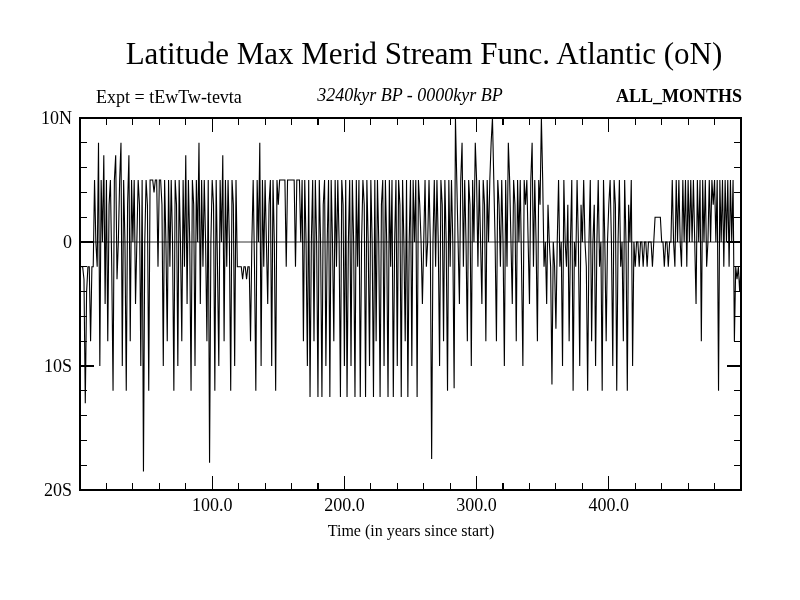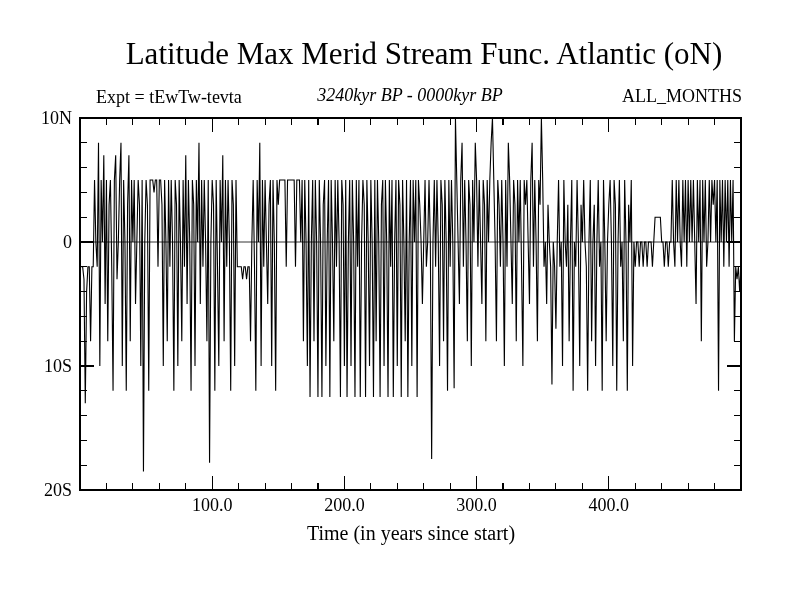--- a/index.html
+++ b/index.html
@@ -6,22 +6,22 @@
   .page{
     position:relative;width:800px;height:600px;background:#ffffff;
     font-family:"Liberation Serif","DejaVu Serif",serif;color:#000;overflow:hidden;
   }
   .chart-title{
     position:absolute;top:36px;left:0;width:800px;text-align:center;
     font-size:31px;letter-spacing:0px;white-space:nowrap;padding-left:24px;
   }
   .sub-expt{position:absolute;top:87px;left:84px;font-size:18px;white-space:nowrap;margin-left:12px;}
   .sub-period{position:absolute;top:85px;left:250px;width:320px;text-align:center;font-size:18px;white-space:nowrap;font-style:italic;}
-  .sub-months{position:absolute;top:86px;right:58px;font-size:18px;white-space:nowrap;}
-  .x-axis-title{position:absolute;top:522px;left:21px;width:780px;text-align:center;font-size:20px;white-space:nowrap;}
+  .sub-months{position:absolute;top:86px;right:58px;font-size:18px;white-space:nowrap;font-weight:bold;}
+  .x-axis-title{position:absolute;top:522px;left:21px;width:780px;text-align:center;font-size:16px;white-space:nowrap;}
   svg.plot{position:absolute;top:0;left:0;}
 </style>
 </head>
 <body>
 
 <div class="page">
   <div class="chart-title">Latitude Max Merid Stream Func. Atlantic (oN)</div>
   <div class="sub-expt">Expt = tEwTw-tevta</div>
   <div class="sub-period">3240kyr BP - 0000kyr BP</div>
   <div class="sub-months">ALL_MONTHS</div>

